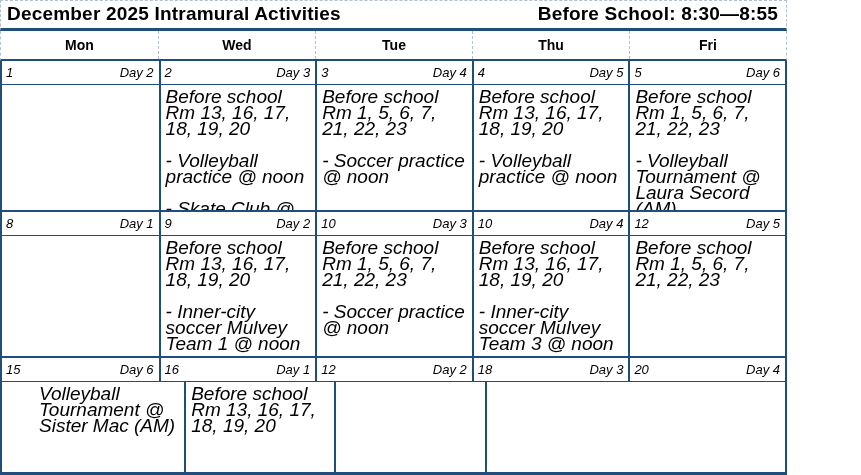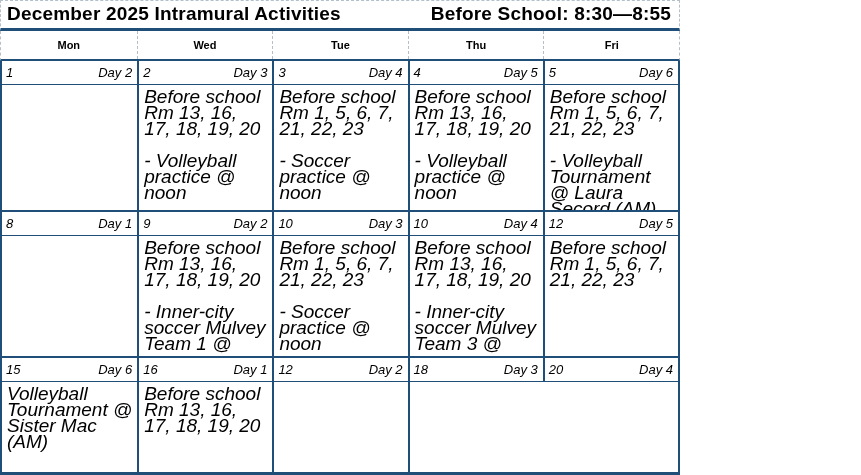--- a/index.html
+++ b/index.html
@@ -1,19 +1,19 @@
 <!DOCTYPE html>
 <html><head>
 <meta charset="utf-8">
 <style>
   * { margin: 0; padding: 0; box-sizing: border-box; }
   html, body { width: 861px; height: 475px; background: #fff; overflow: hidden; }
   body { font-family: "Liberation Sans", "DejaVu Sans", sans-serif; color: #000; }
 
-  .sheet { width: 680px; }
+  .sheet { width: 787px; }
 
   
   .title-row {
     height: 31px;
     display: flex;
     justify-content: space-between;
     align-items: center;
     border-top: 1px dashed #b3bfca;
     border-left: 1px dashed #b3bfca;
     border-right: 1px dashed #b3bfca;
@@ -26,21 +26,21 @@
   .dow-row {
     height: 30px;
     display: grid;
     grid-template-columns: repeat(5, 1fr);
     border-left: 1px dashed #b3bfca;
     border-right: 1px dashed #b3bfca;
     border-bottom: 2px solid #1f4e79;
   }
   .dow-cell {
     display: flex; align-items: center; justify-content: center;
-    font-weight: bold; font-size: 11px;
+    font-weight: bold; font-size: 14px;
     border-left: 1px dashed #b3bfca;
   }
   .dow-cell:first-child { border-left: none; }
 
   
   .date-row {
     height: 24px;
     display: grid;
     grid-template-columns: repeat(5, 1fr);
     border-left: 2px solid #1f4e79;
@@ -58,21 +58,21 @@
   
   .content-row {
     display: grid;
     grid-template-columns: repeat(5, 1fr);
     border-left: 2px solid #1f4e79;
     border-right: 2px solid #1f4e79;
     border-bottom: 2px solid #1f4e79;
   }
   .row-h1 { height: 127px; }
   .row-h2 { height: 122px; }
-  .row-h3 { height: 93px; border-bottom-width: 3px; }
+  .row-h3 { height: 93px; border-bottom-width: 3px; padding-left: 32px; }
   .content-cell {
     font-size: 19px; font-style: italic; line-height: 16px;
     padding: 4px 4px 2px 5px;
     white-space: pre-wrap;
     overflow: hidden;
     border-left: 2px solid #1f4e79;
   }
   .content-cell:first-child { border-left: none; }
   .content-cell.wc { font-weight: bold; text-align: center; padding-top: 6px; }
 </style>

